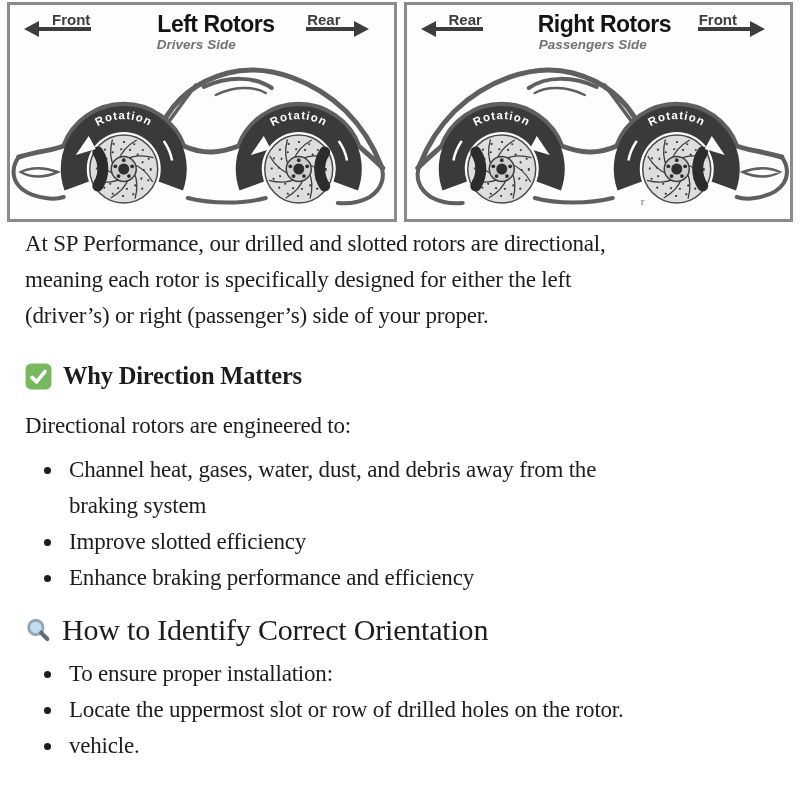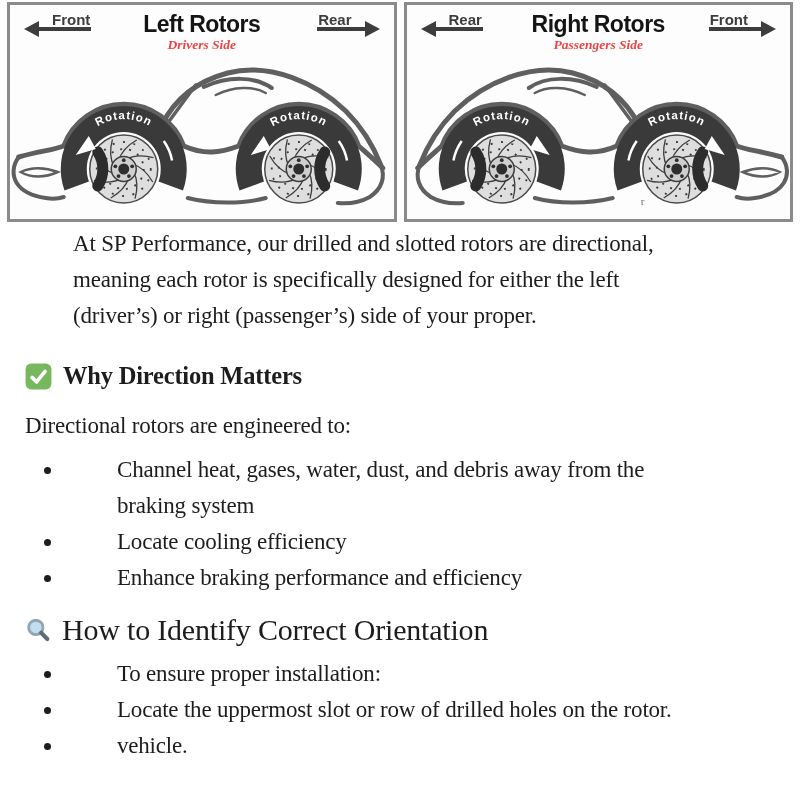--- a/index.html
+++ b/index.html
@@ -2,43 +2,43 @@
 <html><head>
 <meta charset="utf-8">
 <style>
   html,body { margin:0; padding:0; background:#ffffff; }
   body { width:800px; height:800px; overflow:hidden; color:#1d1d1d;
          font-family:"Liberation Serif","DejaVu Serif",serif; }
 
   
   .panels { display:flex; gap:7px; margin:2px 7px 0 7px; }
   .panel { flex:1 1 0; border:3px solid #8b8b8b; background:#fdfdfd; box-sizing:border-box; height:220px; }
-  .panel-header { display:grid; grid-template-columns:96px 1fr 96px; align-items:start; padding:7px 12px 0 12px; height:43px; }
-  .panel-title { text-align:center; font-family:"Liberation Sans",sans-serif; font-weight:bold; font-size:23px; line-height:24px; color:#141414; letter-spacing:-0.5px; }
-  .panel-sub { text-align:center; font-family:Liberation Serif, serif; font-weight:bold; font-style:italic; font-size:13.5px; line-height:17px; color:#ef4444; }
+  .panel-header { display:grid; grid-template-columns:96px 1fr 96px; align-items:start; padding:7px 23px 0 12px; height:43px; }
+  .panel-title { text-align:right; font-family:"Liberation Sans",sans-serif; font-weight:bold; font-size:23px; line-height:24px; color:#141414; letter-spacing:-0.5px; }
+  .panel-sub { text-align:center; font-family:Liberation Sans, sans-serif; font-weight:bold; font-style:italic; font-size:13.5px; line-height:17px; color:#737373; }
   .dirlabel { position:relative; font-family:"Liberation Sans",sans-serif; font-weight:bold; font-size:15px; color:#3d3d3d; padding-bottom:9px; line-height:16px; }
   .dirlabel .shaft { position:absolute; height:4px; background:#3d3d3d; bottom:6px; }
   .dirlabel .head { position:absolute; bottom:0; width:0; height:0; border-top:8px solid transparent; border-bottom:8px solid transparent; }
   .dirlabel.left  { justify-self:start; margin-left:30px; }
   .dirlabel.right { justify-self:end;   margin-right:30px; }
   .dirlabel.left .shaft  { left:-14px; right:-1px; }
   .dirlabel.left .head   { left:-28px; border-right:15px solid #3d3d3d; }
   .dirlabel.right .shaft { left:-1px; right:-14px; }
   .dirlabel.right .head  { right:-28px; border-left:15px solid #3d3d3d; }
 
   svg.car { display:block; width:100%; height:164px; }
   .carline { stroke:#5f5f5f; fill:none; stroke-linecap:round; }
   .arch    { stroke:#3a3a3a; fill:none; }
   .slot    { stroke:#3c3c3c; fill:none; stroke-width:1.3; }
   .rot-text{ font-family:"Liberation Sans",sans-serif; font-weight:bold; font-size:11.5px; fill:#ffffff; letter-spacing:1px; text-anchor:middle; }
   .artifact{ font-family:"Liberation Serif",serif; font-size:11px; fill:#6f6f6f; }
 
   
   .content { padding:4px 24px 0 25px; font-size:23px; line-height:36px; letter-spacing:-0.2px; }
-  .tline { display:block; white-space:nowrap;margin-left:48px; }
+  .tline { display:block; white-space:nowrap; }
   .h-row { display:flex; align-items:center; gap:11px; }
   .h-bold { font-weight:bold; font-size:24.5px; }
   .h-reg  { font-weight:normal; font-size:30px; }
   .why-head { margin-top:24px; }
   .lead { margin-top:14px; }
   ul { margin:8px 0 0 0; padding-left:39px; list-style:disc;font-family:Liberation Serif, serif; }
   li { padding-left:5px; }
   .how-head { margin-top:16px; }
   .emoji-icon { flex:0 0 auto; display:inline-block; }
 </style>
@@ -255,21 +255,21 @@
   </div>
 
   <div class="lead">Directional rotors are engineered to:</div>
 
   <ul>
     <li>
       <span class="tline">Channel heat, gases, water, dust, and debris away from the</span>
       <span class="tline">braking system</span>
     </li>
     <li>
-      <span class="tline">Locate cooling efficiency</span>
+      <span class="tline">Improve slotted efficiency</span>
     </li>
     <li>
       <span class="tline">Enhance braking performance and efficiency</span>
     </li>
   </ul>
 
   <div class="h-row h-reg how-head">
     <svg class="emoji-icon" width="26" height="26" viewBox="0 0 24 24">
       <circle cx="10" cy="9.6" r="6.6" fill="#c3ddf0" stroke="#8fa5b3" stroke-width="2.6"></circle>
       <line x1="14.9" y1="14.5" x2="20.6" y2="20.3" stroke="#5d6c75" stroke-width="3.8" stroke-linecap="round"></line>

